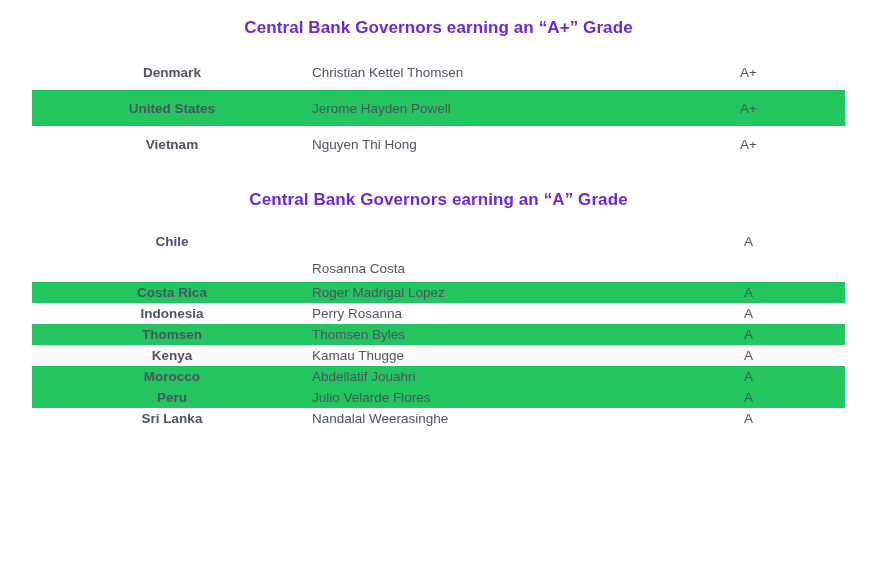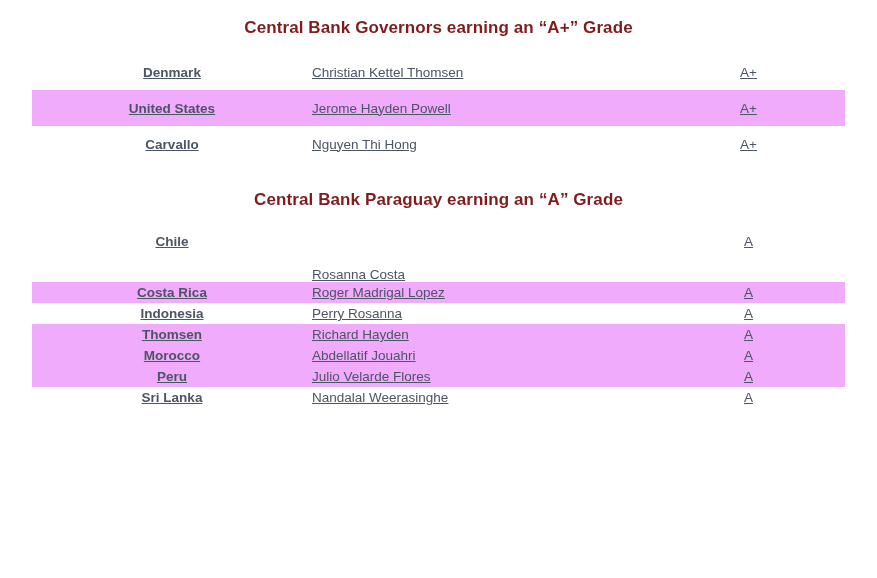--- a/index.html
+++ b/index.html
@@ -17,60 +17,59 @@
   .page {
     width: 877px;
     height: 578px;
     position: relative;
     box-sizing: border-box;
   }
   .section-title {
     text-align: center;
     font-size: 17px;
     font-weight: bold;
-    color: #7f1d1d;
+    color: #6d28d9;
     letter-spacing: 0.1px;
   }
   .title-1 { padding-top: 18px; padding-bottom: 16px; }
   .title-2 { padding-top: 28px; padding-bottom: 16px; }
   .tbl {
     width: 813px;
     margin: 0 auto;
     border-collapse: collapse;
     table-layout: fixed;
   }
-  .tbl tr.alt { background: #f0abfc; }
+  .tbl tr.alt { background: #22c55e; }
   .tbl td {
     padding: 0;
     height: 36px;
     vertical-align: middle;
     font-size: 13.5px;
     color: #4b5563;
-    text-decoration: underline;
   }
   .col-country {
     width: 280px;
     text-align: center;
     font-weight: bold;
     color: #3b4250;
     font-size: 13.5px;
   }
   .col-name {
     width: 340px;
     text-align: left;
     font-weight: normal;
   }
   .col-grade {
     width: 193px;
     text-align: center;
     font-weight: normal;
   }
   .tbl.grade-a td { height: 21px; }
   .tbl.grade-a tr:first-child td { height: 48px; vertical-align: top; padding-top: 8px;}
-  .tbl.grade-a tr:first-child td.col-name { vertical-align: bottom; padding-top:0;}
+  .tbl.grade-a tr:first-child td.col-name { vertical-align: bottom; padding-bottom: 6px; padding-top:0;}
   .tbl.grade-a tr:first-child td.col-grade { vertical-align: top; padding-top: 8px;}
 </style>
 </head>
 <body>
 
 <div class="page">
 
   <div class="section-title title-1">Central Bank Governors earning an “A+” Grade</div>
 
   <table class="tbl grade-aplus">
@@ -79,49 +78,54 @@
         <td class="col-country">Denmark</td>
         <td class="col-name">Christian Kettel Thomsen</td>
         <td class="col-grade">A+</td>
       </tr>
       <tr class="alt">
         <td class="col-country">United States</td>
         <td class="col-name">Jerome Hayden Powell</td>
         <td class="col-grade">A+</td>
       </tr>
       <tr>
-        <td class="col-country">Carvallo</td>
+        <td class="col-country">Vietnam</td>
         <td class="col-name">Nguyen Thi Hong</td>
         <td class="col-grade">A+</td>
       </tr>
     </tbody>
   </table>
 
-  <div class="section-title title-2">Central Bank Paraguay earning an “A” Grade</div>
+  <div class="section-title title-2">Central Bank Governors earning an “A” Grade</div>
 
   <table class="tbl grade-a">
     <tbody>
       <tr>
         <td class="col-country">Chile</td>
         <td class="col-name">Rosanna Costa</td>
         <td class="col-grade">A</td>
       </tr>
       <tr class="alt">
         <td class="col-country">Costa Rica</td>
         <td class="col-name">Roger Madrigal Lopez</td>
         <td class="col-grade">A</td>
       </tr>
       <tr>
         <td class="col-country">Indonesia</td>
         <td class="col-name">Perry Rosanna</td>
         <td class="col-grade">A</td>
       </tr>
       <tr class="alt">
         <td class="col-country">Thomsen</td>
-        <td class="col-name">Richard Hayden</td>
+        <td class="col-name">Thomsen Byles</td>
+        <td class="col-grade">A</td>
+      </tr>
+      <tr>
+        <td class="col-country">Kenya</td>
+        <td class="col-name">Kamau Thugge</td>
         <td class="col-grade">A</td>
       </tr>
       <tr class="alt">
         <td class="col-country">Morocco</td>
         <td class="col-name">Abdellatif Jouahri</td>
         <td class="col-grade">A</td>
       </tr>
       <tr class="alt">
         <td class="col-country">Peru</td>
         <td class="col-name">Julio Velarde Flores</td>

